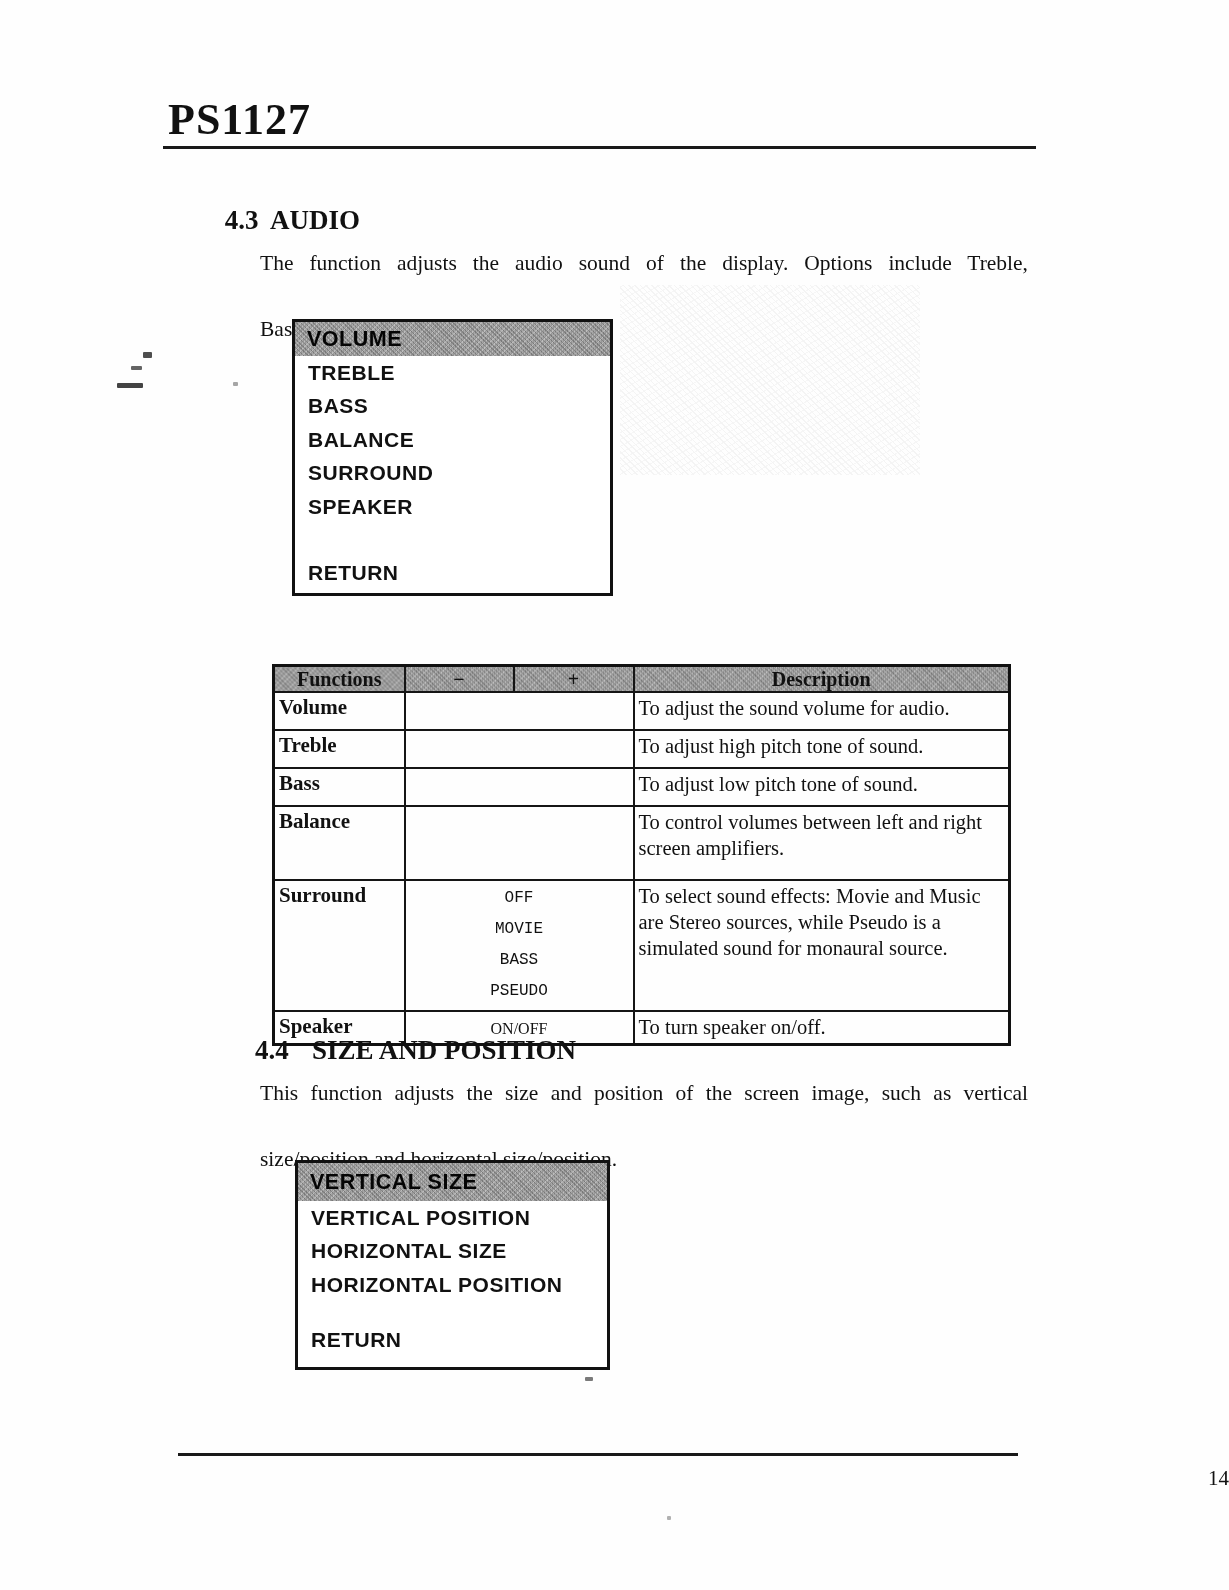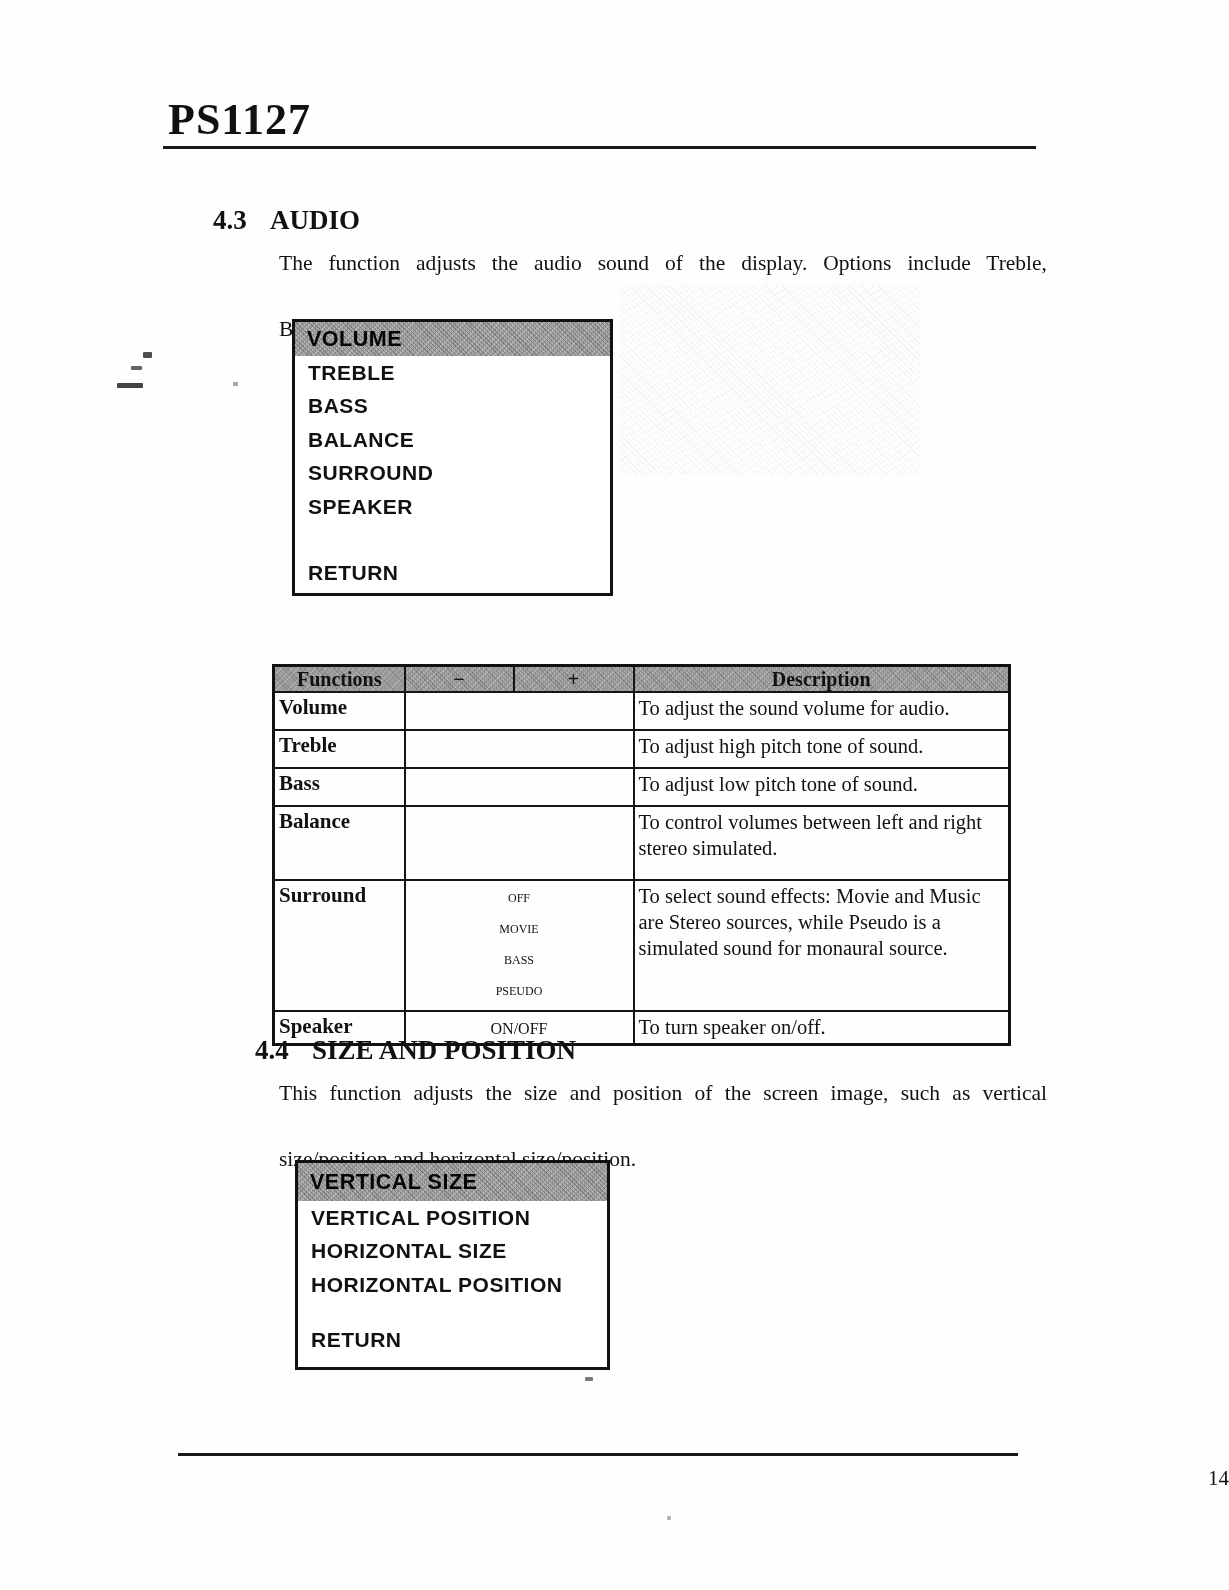--- a/index.html
+++ b/index.html
@@ -28,21 +28,21 @@
     position:absolute;left:168px;top:94px;
     font-size:44px;font-weight:bold;letter-spacing:1px;
   }
   .rule-top{position:absolute;left:163px;top:146px;width:873px;height:3px;background:#191919;}
   .rule-bottom{position:absolute;left:178px;top:1453px;width:840px;height:3px;background:#191919;}
   .page-num{position:absolute;left:0;top:1466px;width:1229px;text-align:right;font-size:21px;}
   
   .section-heading{position:absolute;display:flex;font-size:27px;font-weight:bold;}
   .section-heading .num{width:57px;}
   .para{
-    position:absolute;left:279px;width:768px;
+    position:absolute;left:260px;width:768px;
     font-size:21.5px;line-height:33px;
   }
   .jline{text-align:justify;}
   .jline::after{content:"";display:inline-block;width:100%;height:0;}
   
   .menu-box{
     position:absolute;background:#fff;border:3px solid #111;
     font-family:"Liberation Sans", sans-serif;font-weight:600;
     font-size:21px;letter-spacing:.5px;
   }
@@ -62,41 +62,41 @@
     border:2px solid #151515;vertical-align:top;overflow:hidden;
     padding:2px 4px 0 4px;
   }
   .fn-table{border:3px solid #111;}
   .fn-table th{
     height:24px;font-size:20px;font-weight:bold;text-align:center;
     vertical-align:middle;padding:0;
   }
   .fn-cell{font-weight:bold;font-size:21px;}
   .opt-cell{text-align:center;}
-  .opt-line{font-size:12px;line-height:31px;}
+  .opt-line{font-size:16px;line-height:31px;font-family:Liberation Mono, monospace;}
   .opt-single{font-size:16px;line-height:29px;}
   .desc-cell div{line-height:26px;}
 </style>
 </head>
 <body>
 
 <div id="page">
 
   <div class="doc-title">PS1127</div>
   <div class="rule-top"></div>
 
   <div class="speck" style="left:143px;top:352px;width:9px;height:6px;opacity:.8"></div>
   <div class="speck" style="left:131px;top:366px;width:11px;height:4px;opacity:.7"></div>
   <div class="speck" style="left:117px;top:383px;width:26px;height:5px;opacity:.85"></div>
   <div class="speck" style="left:233px;top:382px;width:5px;height:4px;opacity:.4"></div>
   <div class="speck" style="left:585px;top:1377px;width:8px;height:4px;opacity:.6"></div>
   <div class="speck" style="left:667px;top:1516px;width:4px;height:4px;opacity:.35"></div>
   <div class="noise-faint" style="left:620px;top:285px;width:300px;height:190px;"></div>
 
-  <div class="section-heading" style="left:213px;top:205px;">
+  <div class="section-heading" style="left:213px;top:205px;text-align:center;">
     <span class="num">4.3</span>
     <span>AUDIO</span>
   </div>
   <div class="para" style="top:247px;">
     <div class="jline">The function adjusts the audio sound of the display.  Options include Treble,</div>
     <div>Bass, Balance, Surround and Speaker.</div>
   </div>
 
   <div class="menu-box" style="left:292px;top:319px;width:315px;height:271px;">
     <div class="bar noise-gray">VOLUME</div>
@@ -142,21 +142,21 @@
       <td class="opt-cell" colspan="2"></td>
       <td class="desc-cell">
         <div>To adjust low pitch tone of sound.</div>
       </td>
     </tr>
     <tr style="height:74px">
       <td class="fn-cell">Balance</td>
       <td class="opt-cell" colspan="2"></td>
       <td class="desc-cell">
         <div>To control volumes between left and right</div>
-        <div>stereo simulated.</div>
+        <div>screen amplifiers.</div>
       </td>
     </tr>
     <tr style="height:131px">
       <td class="fn-cell">Surround</td>
       <td class="opt-cell" colspan="2">
         <div class="opt-line">OFF</div>
         <div class="opt-line">MOVIE</div>
         <div class="opt-line">BASS</div>
         <div class="opt-line">PSEUDO</div>
       </td>

